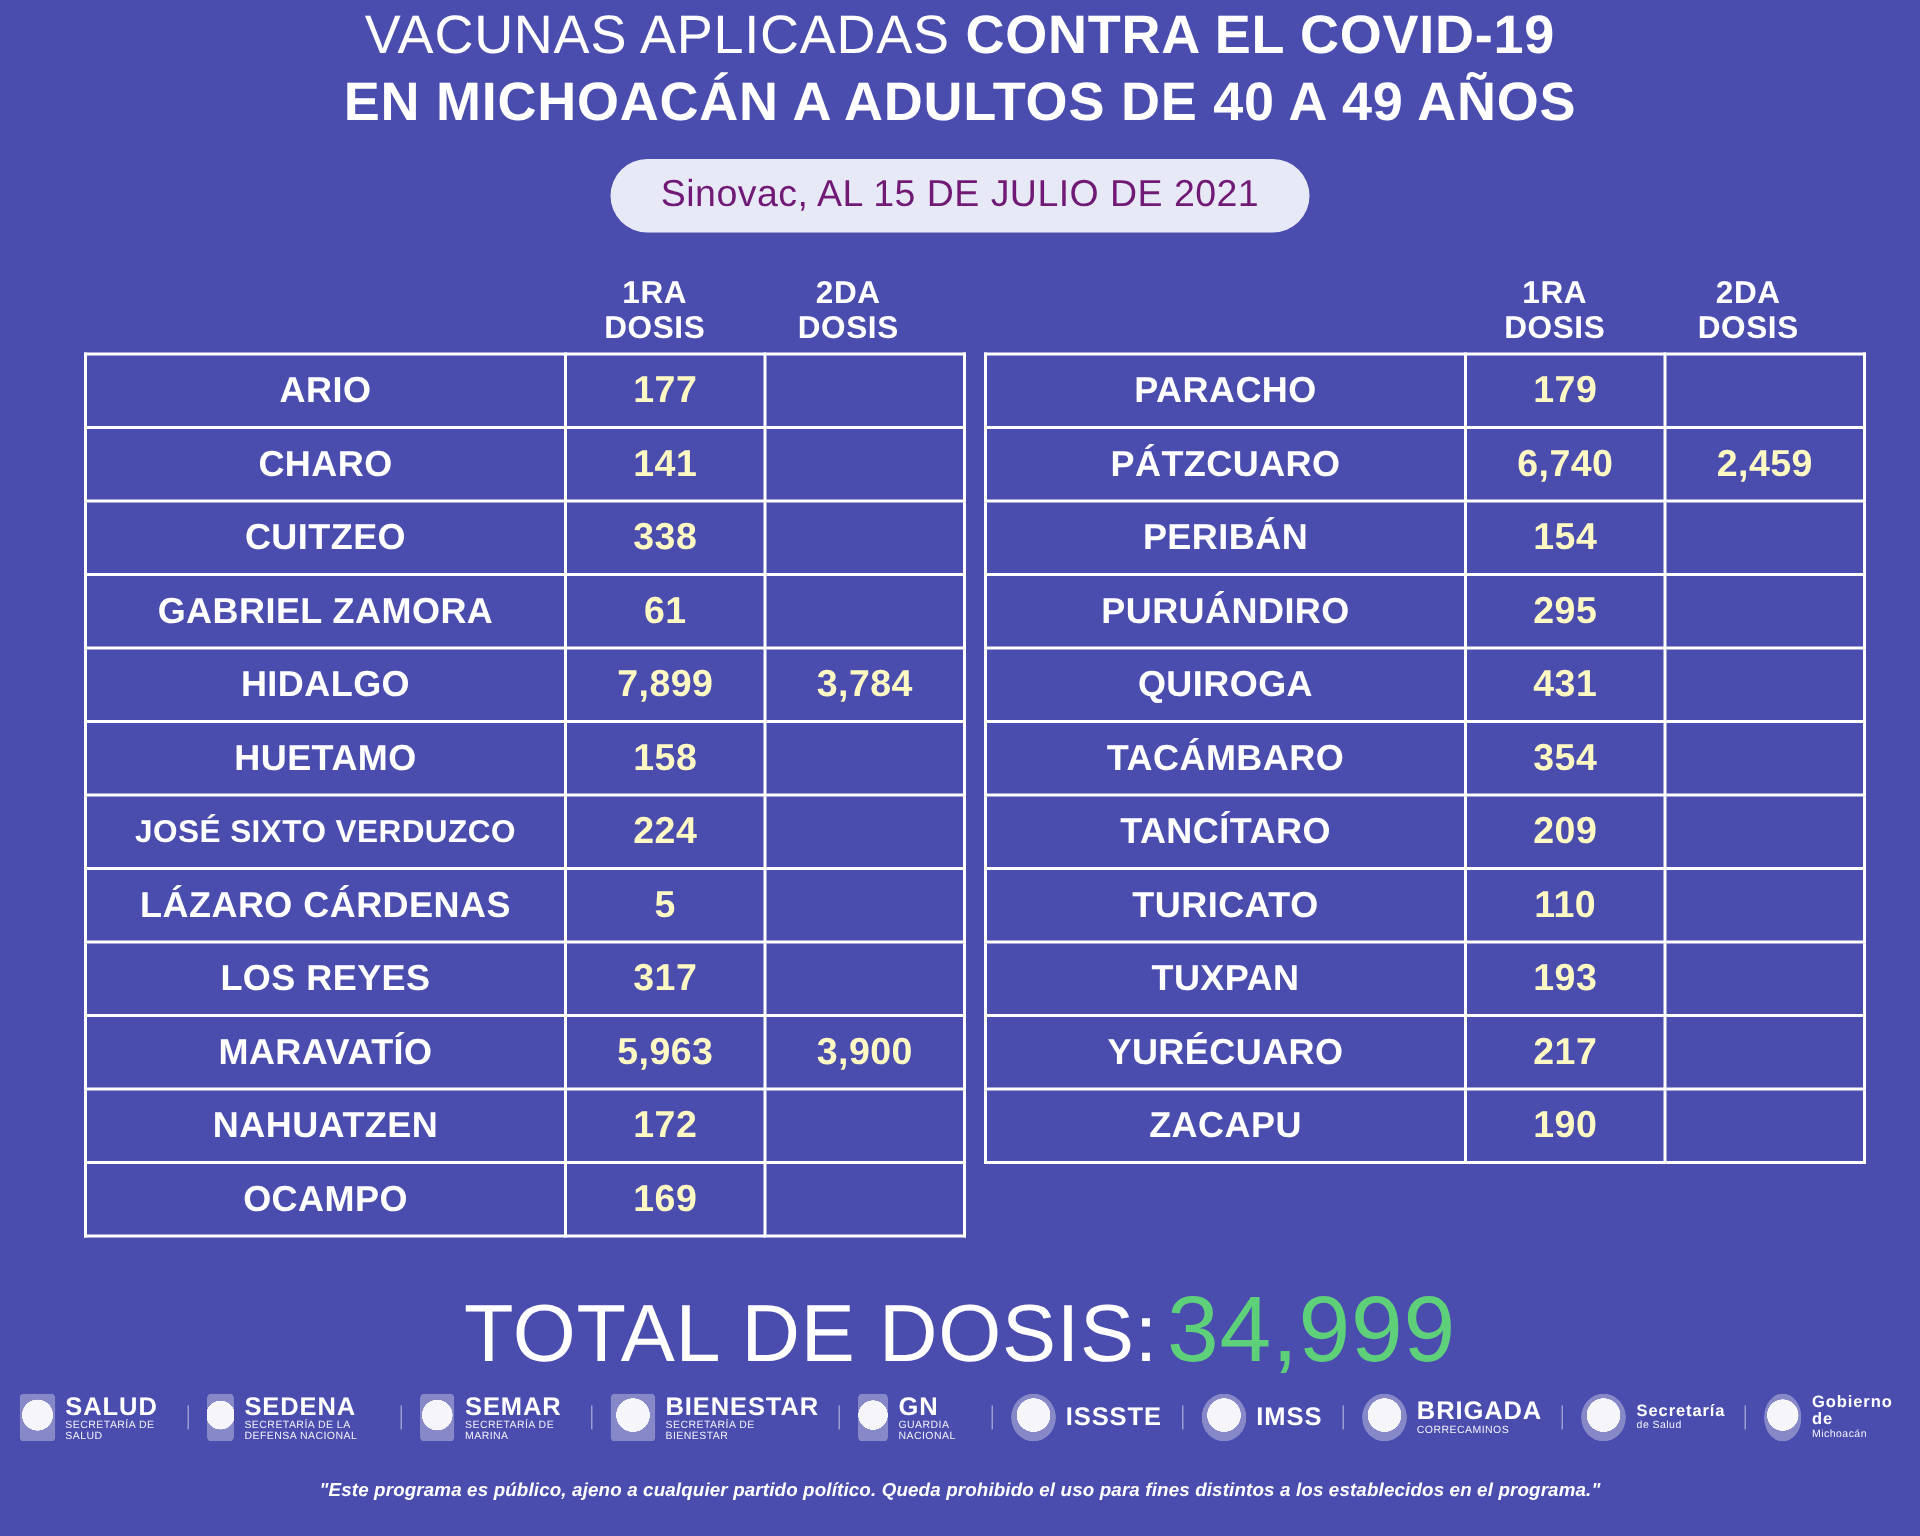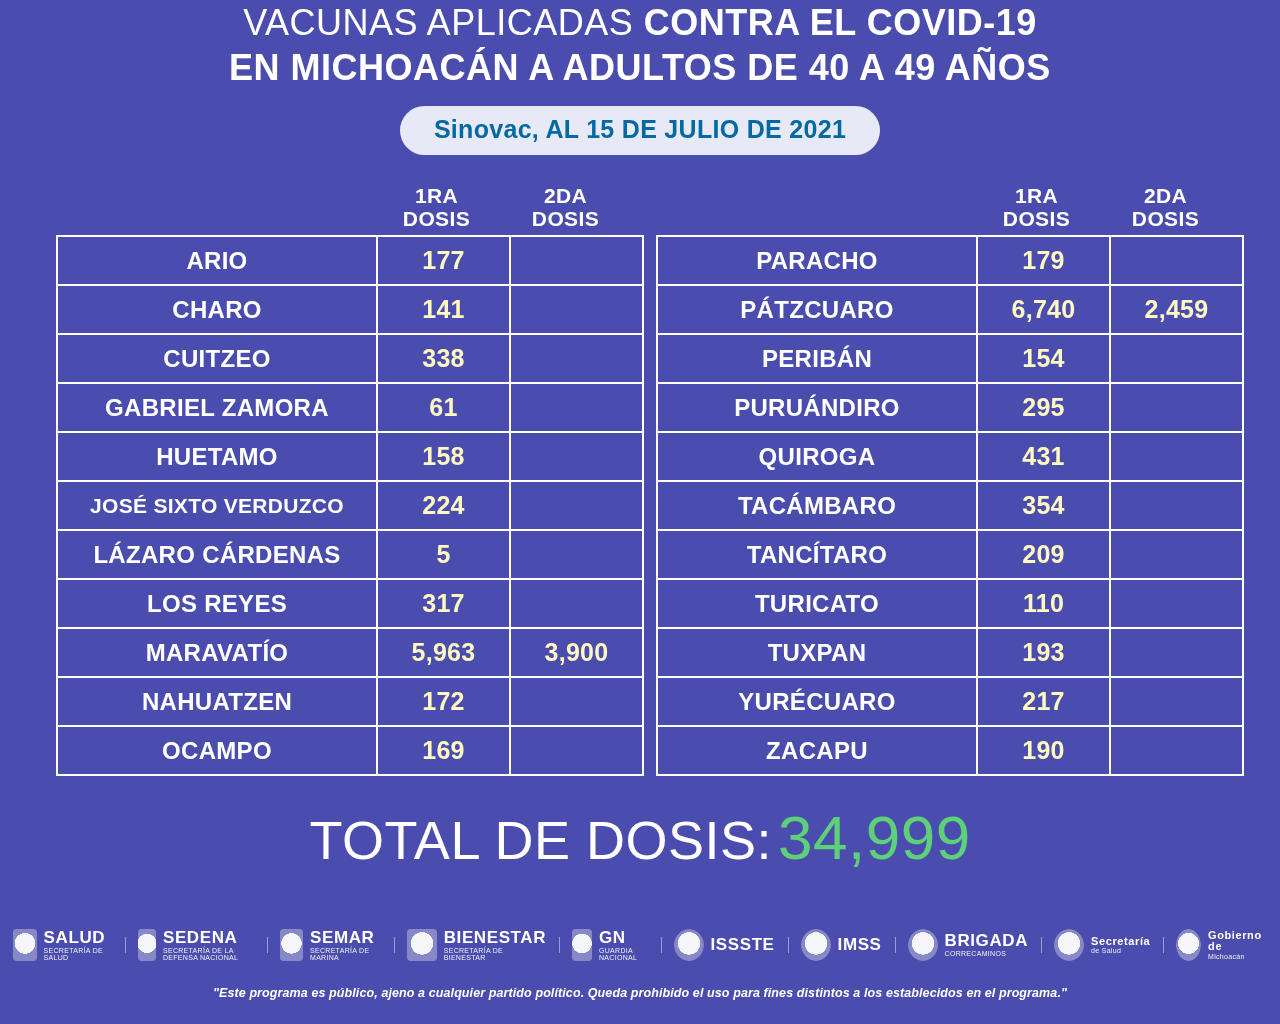--- a/index.html
+++ b/index.html
@@ -37,23 +37,23 @@
   .title-line .light {
     font-weight: normal;
   }
   .subtitle-wrap {
     display: flex;
     justify-content: center;
     margin-top: 16px;
   }
   .subtitle-pill {
     background: #e8e9f7;
-    color: #0369a1;
+    color: #701a75;
     font-size: 25px;
-    font-weight: bold;
+    font-weight: normal;
     padding: 9px 34px 11px 34px;
     border-radius: 26px;
     letter-spacing: 0.3px;
   }
 
   
   .tables-area {
     margin-top: 18px;
     padding: 0 56px;
     display: flex;
@@ -240,20 +240,25 @@
               <td class="name">CUITZEO</td>
               <td class="num">338</td>
               <td class="num"></td>
             </tr>
             <tr>
               <td class="name">GABRIEL ZAMORA</td>
               <td class="num">61</td>
               <td class="num"></td>
             </tr>
             <tr>
+              <td class="name">HIDALGO</td>
+              <td class="num">7,899</td>
+              <td class="num">3,784</td>
+            </tr>
+            <tr>
               <td class="name">HUETAMO</td>
               <td class="num">158</td>
               <td class="num"></td>
             </tr>
             <tr>
               <td class="name small">JOSÉ SIXTO VERDUZCO</td>
               <td class="num">224</td>
               <td class="num"></td>
             </tr>
             <tr>

